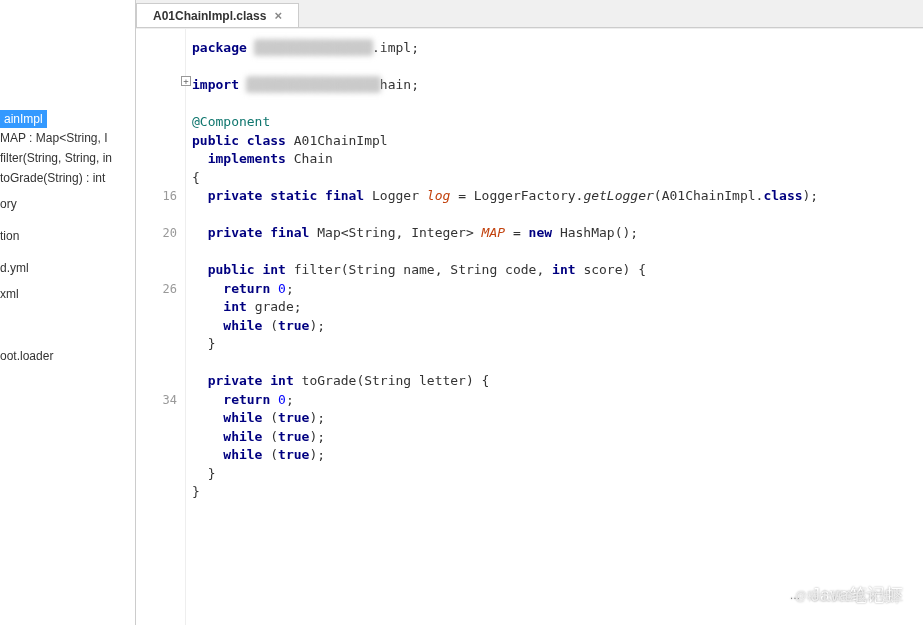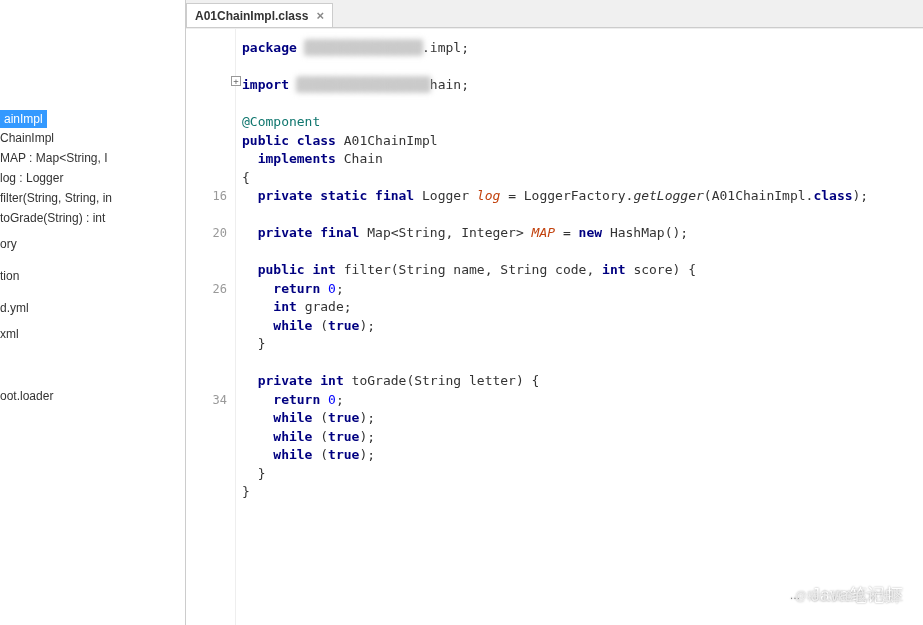--- a/index.html
+++ b/index.html
@@ -10,21 +10,21 @@
       width: 923px;
       height: 625px;
       overflow: hidden;
       position: relative;
     }
     .container {
       display: flex;
       height: 100%;
     }
     .sidebar {
-      width: 186px;
+      width: 136px;
       background: #fff;
       border-right: 1px solid #ccc;
       overflow: hidden;
       font-family: "Segoe UI", sans-serif;
       font-size: 12px;
       color: #333;
       padding-top: 110px;
     }
     .sidebar-item {
       padding: 3px 0 3px 0;
@@ -48,21 +48,21 @@
       height: 28px;
       background: #f0f0f0;
       display: flex;
       align-items: flex-end;
       border-bottom: 1px solid #ccc;
     }
     .tab {
       background: #fff;
       border: 1px solid #ccc;
       border-bottom: none;
-      padding: 4px 8px;
+      padding: 4px 16px;
       font-family: "Segoe UI", sans-serif;
       font-size: 12px;
       display: flex;
       align-items: center;
       gap: 8px;
       cursor: pointer;
       font-weight: bold;
       color: #333;
     }
     .tab-close {
@@ -153,23 +153,21 @@
       color: #888;
     }
   </style>
 </head>
 <body>
 
 <div class="container">
 
   <div class="sidebar">
     <div><span class="sidebar-item selected">ainImpl</span></div>
-    <div class="sidebar-item">ChainImpl</div>
     <div class="sidebar-item">MAP : Map&lt;String, I</div>
-    <div class="sidebar-item">log : Logger</div>
     <div class="sidebar-item">filter(String, String, in</div>
     <div class="sidebar-item">toGrade(String) : int</div>
     <div class="sidebar-item"></div>
     <div class="sidebar-item">ory</div>
     <div class="sidebar-item"></div>
     <div class="sidebar-item"></div>
     <div class="sidebar-item">tion</div>
     <div class="sidebar-item"></div>
     <div class="sidebar-item"></div>
     <div class="sidebar-item">d.yml</div>

